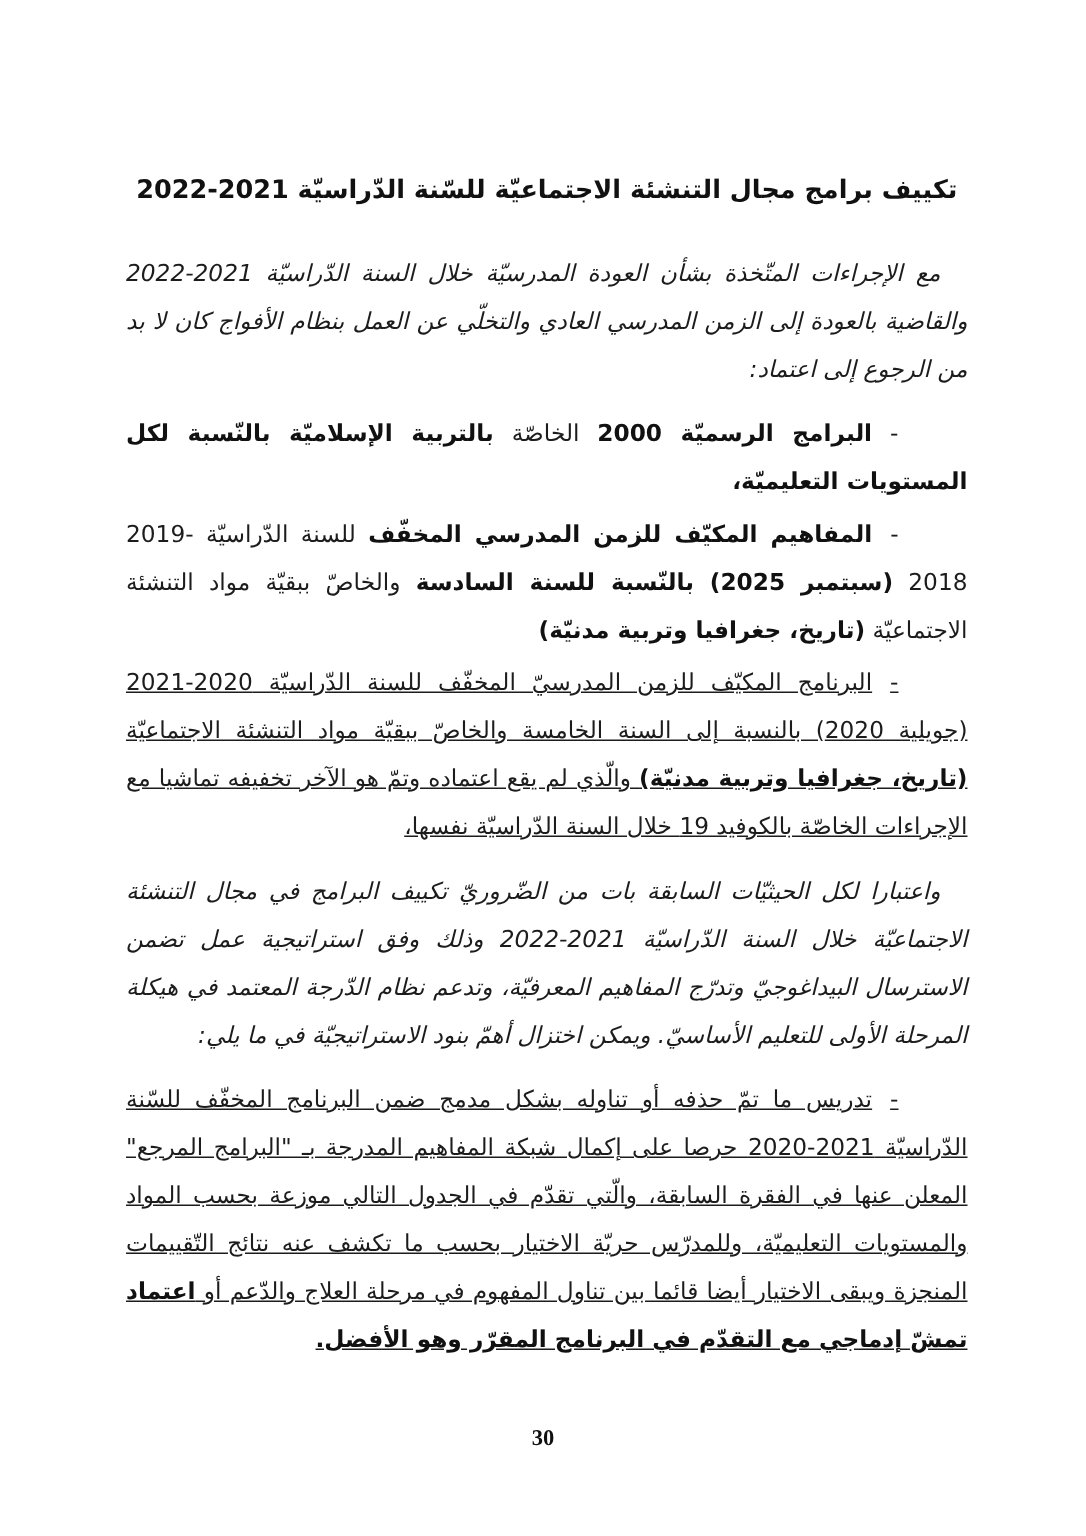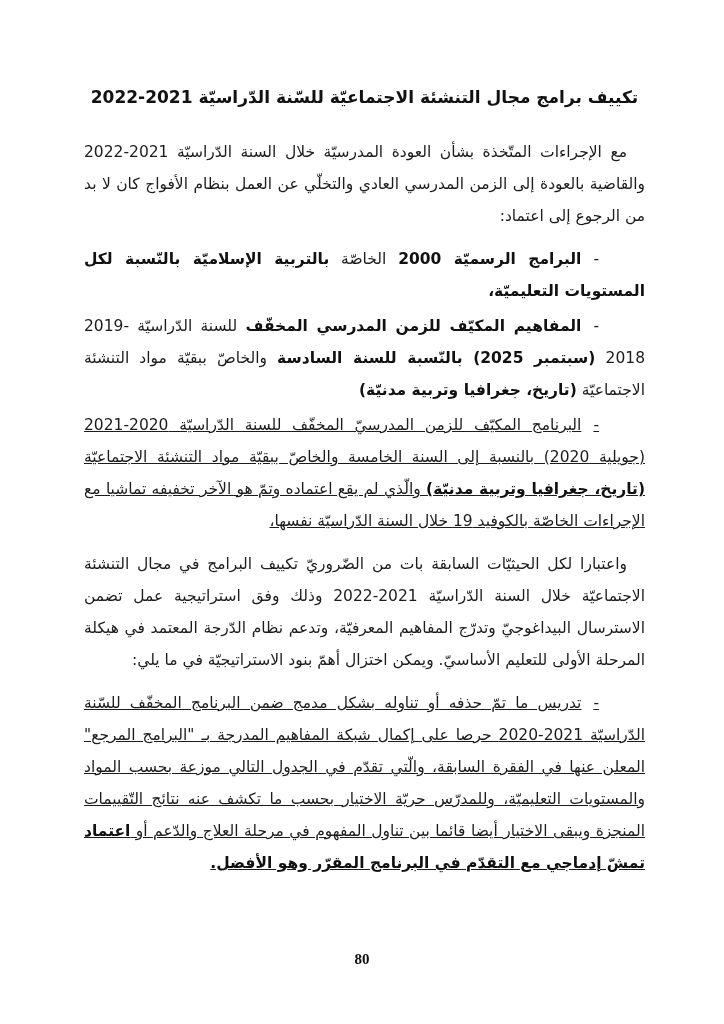--- a/index.html
+++ b/index.html
@@ -8,38 +8,38 @@
     width: 724px;
     height: 1024px;
     margin: 0 auto;
     background: #ffffff;
     overflow: hidden;
     font-family: "DejaVu Sans", "Liberation Sans", sans-serif;
     color: #1c1c1c;
   }
   .content {
     direction: rtl;
-    padding: 82px 79px 0 84px;
+    padding: 112px 79px 0 84px;
   }
   .doc-title {
     font-size: 17px;
     font-weight: 700;
     line-height: 30px;
     text-align: center;
     margin: 0 0 24px 0;
     color: #111;
   }
   .para, .list-item {
     font-size: 15.5px;
     line-height: 32px;
     text-align: justify;
     margin: 0 0 11px 0;
     color: #1c1c1c;
   }
-  .para { text-indent: 18px; }
+  .para { text-indent: 18px; font-style: italic; }
   .list-item { text-indent: 46px; margin-bottom: 3px; }
   .list-item.last { margin-bottom: 11px; text-decoration: underline; }
   .list-marker { margin-left: 12px; }
   .bold { font-weight: 700; color: #111; }
   .page-number {
     position: absolute;
     bottom: 56px;
     left: 0;
     right: 0;
     text-align: center;
@@ -65,14 +65,14 @@
 
     <p class="list-item last"><span class="list-marker">-</span><span><span>البرنامج المكيّف للزمن المدرسيّ المخفّف للسنة الدّراسيّة ‎2021-2020‎ (جويلية 2020) بالنسبة إلى السنة الخامسة والخاصّ ببقيّة مواد التنشئة الاجتماعيّة </span><span class="bold">(تاريخ، جغرافيا وتربية مدنيّة)</span><span> والّذي لم يقع اعتماده وتمّ هو الآخر تخفيفه تماشيا مع الإجراءات الخاصّة بالكوفيد 19 خلال السنة الدّراسيّة نفسها،</span></span></p>
 
     <p class="para"><span>واعتبارا لكل الحيثيّات السابقة بات من الضّروريّ تكييف البرامج في مجال التنشئة الاجتماعيّة خلال السنة الدّراسيّة ‎2022-2021‎ وذلك وفق استراتيجية عمل تضمن الاسترسال البيداغوجيّ وتدرّج المفاهيم المعرفيّة، وتدعم نظام الدّرجة المعتمد في هيكلة المرحلة الأولى للتعليم الأساسيّ. ويمكن اختزال أهمّ بنود الاستراتيجيّة في ما يلي:</span></p>
 
 
     <p class="list-item last"><span class="list-marker">-</span><span><span>تدريس ما تمّ حذفه أو تناوله بشكل مدمج ضمن البرنامج المخفّف للسّنة الدّراسيّة ‎2020-2021‎ حرصا على إكمال شبكة المفاهيم المدرجة بـ "البرامج المرجع" المعلن عنها في الفقرة السابقة، والّتي تقدّم في الجدول التالي موزعة بحسب المواد والمستويات التعليميّة، وللمدرّس حريّة الاختيار بحسب ما تكشف عنه نتائج التّقييمات المنجزة ويبقى الاختيار أيضا قائما بين تناول المفهوم في مرحلة العلاج والدّعم أو </span><span class="bold">اعتماد تمشّ إدماجي مع التقدّم في البرنامج المقرّر وهو الأفضل.</span></span></p>
 
   </div>
 
-  <div class="page-number">80</div>
+  <div class="page-number">30</div>
 </div>
 
 </body></html>

